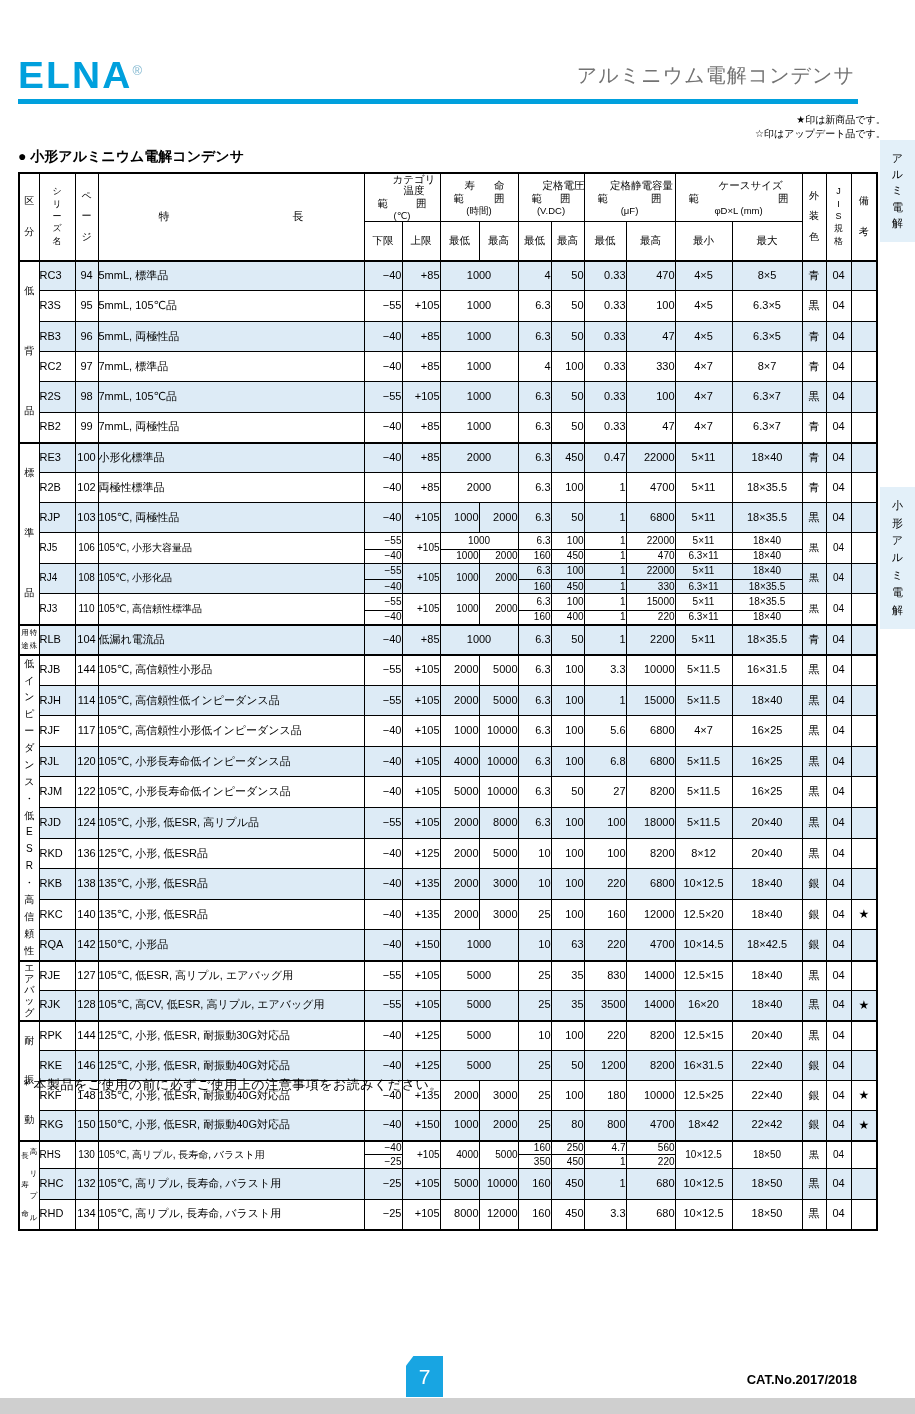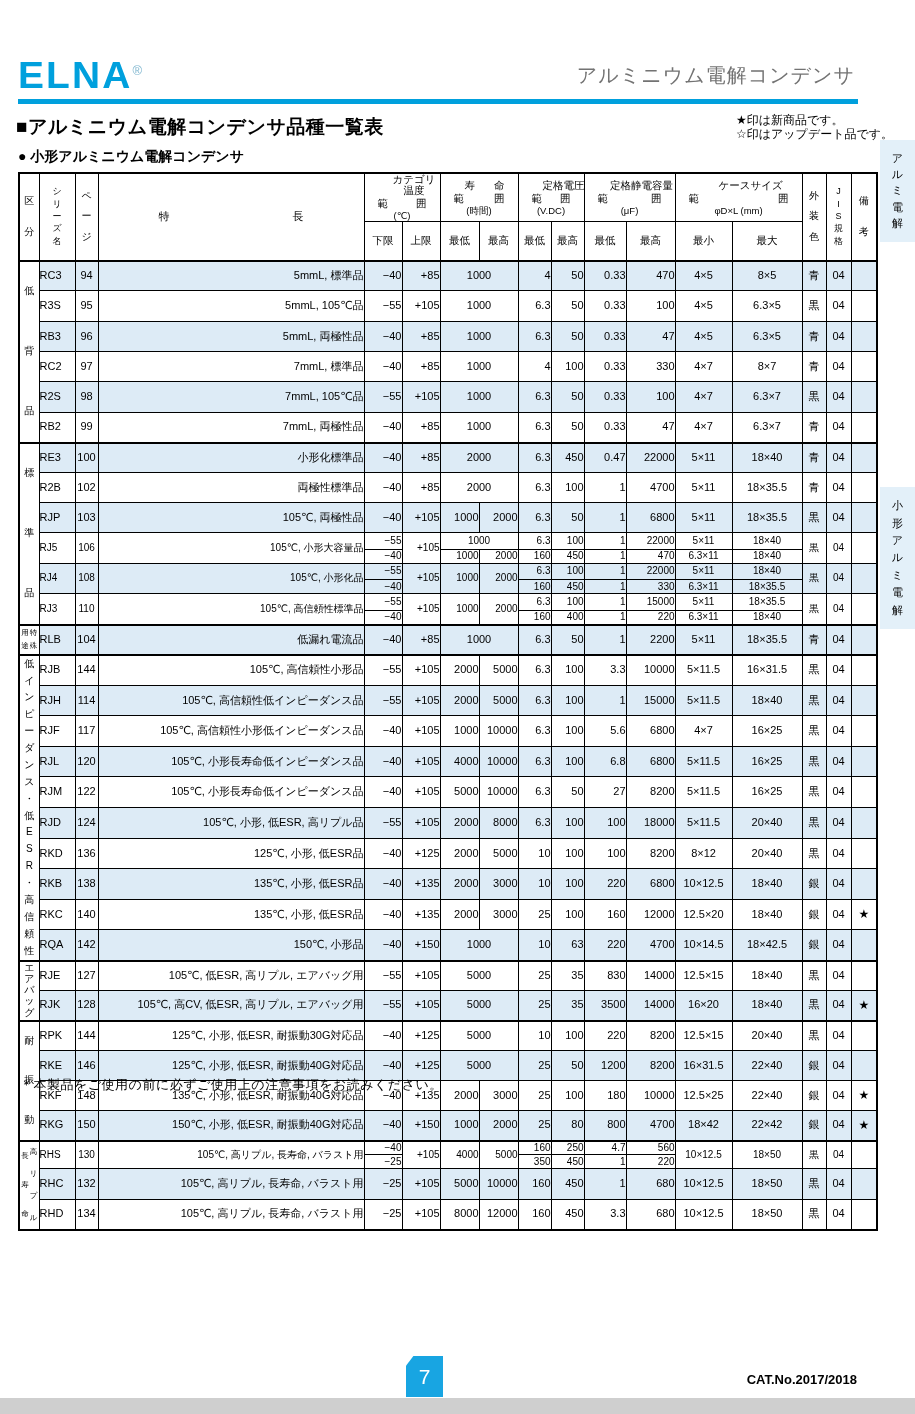--- a/index.html
+++ b/index.html
@@ -6,21 +6,21 @@
   html,body { background:#fff; }
   body { font-family:"Liberation Sans","DejaVu Sans",sans-serif; color:#000; }
   .page { position:relative; width:915px; height:1414px; background:#fff; overflow:hidden; margin:0 auto; }
 
   
   .logo { position:absolute; left:18px; top:55px; font-size:36px; font-weight:900; color:#00a0dd; letter-spacing:2px; transform:scaleX(1.08); transform-origin:left; }
   .logo sup { font-size:12px; font-weight:400; color:#7fb6cf; letter-spacing:0; }
   .header-title { position:absolute; right:60px; top:62px; font-size:20px; color:#737373; letter-spacing:1px; }
   .rule { position:absolute; left:18px; top:99px; width:840px; height:5px; background:#00a0dd; }
   .section-title { position:absolute; left:16px; top:114px; font-size:19px; font-weight:bold; letter-spacing:.5px; }
-  .legend { position:absolute; left:736px; top:113px; font-size:12px; line-height:14px; }
+  .legend { position:absolute; left:755px; top:113px; font-size:10px; line-height:14px;text-align:right; }
   .subsection-title { position:absolute; left:18px; top:148px; font-size:14px; font-weight:bold;text-align:right; }
 
   
   .side-tab { position:absolute; left:880px; width:35px; background:#e3f0f9; }
   .side-tab.t1 { top:140px; height:102px; }
   .side-tab.t2 { top:487px; height:142px; }
   .side-tab .vcol { height:100%; padding:10px 0; font-size:11px; }
 
   
   .tbl-wrap { position:absolute; left:18px; top:172px; }
@@ -43,21 +43,21 @@
 
   .row td { height:30px; }
   .sub td { height:14px; font-size:10px; }
   tr.shade td { background:#ddebf6; }
   td.c-glabel { background:#fff !important; }
   .c-glabel { font-size:10px; }
   .c-glabel .two-col { display:flex; flex-direction:row-reverse; justify-content:center; gap:1px; }
   .c-glabel .two-col .vcol { font-size:7.5px; }
   .c-series { text-align:left; padding-left:3px; }
   .c-page { text-align:center; }
-  .c-feat { text-align:right; padding-left:4px; }
+  .c-feat { text-align:left; padding-left:4px; }
   .c-num { text-align:right; padding-right:4px; }
   .c-ctr { text-align:center; }
   .c-case { text-align:center; }
   .c-note { text-align:center; font-size:12px; }
 
   
   .footnote { position:absolute; left:20px; top:1076px; font-size:13px; letter-spacing:.5px; }
   .bottom-notes { position:absolute; left:22px; top:1349px; font-size:9.5px; line-height:13.5px; }
   .page-box { position:absolute; left:406px; top:1356px; width:37px; height:41px; background:#18a5e2; color:#fff; display:flex; align-items:center; justify-content:center; font-size:21px; clip-path:polygon(20% 0,100% 0,100% 100%,0 100%,0 24%); }
   .catalog-no { position:absolute; right:58px; top:1372px; font-size:13px; font-weight:bold; }
@@ -65,21 +65,20 @@
 </style>
 </head>
 <body>
 
 <div class="page">
 
   <div class="logo"><span>ELNA</span><sup>®</sup></div>
   <div class="header-title">アルミニウム電解コンデンサ</div>
   <div class="rule"></div>
 
-  <div class="section-title">■アルミニウム電解コンデンサ品種一覧表</div>
   <div class="legend">
     <div>★印は新商品です。</div>
     <div>☆印はアップデート品です。</div>
   </div>
   <div class="subsection-title">● 小形アルミニウム電解コンデンサ</div>
 
   <div class="side-tab t1">
       <div class="vcol char-split">
         <span>ア</span>
         <span>ル</span>

